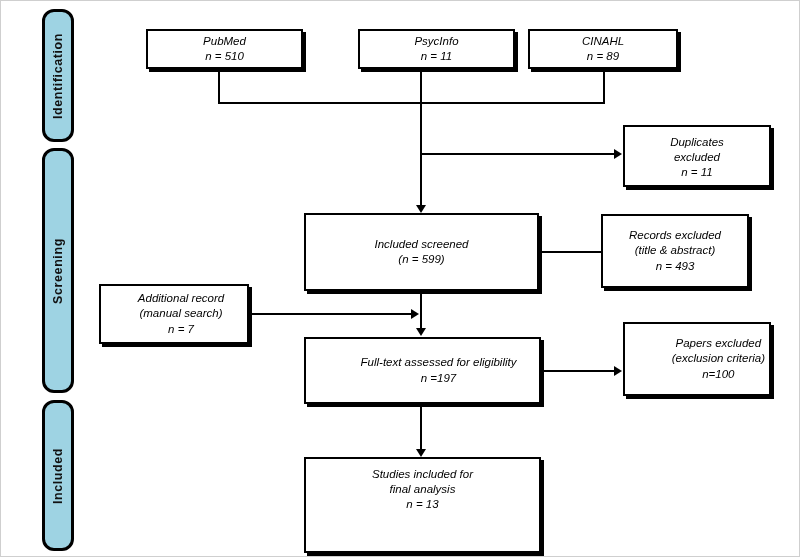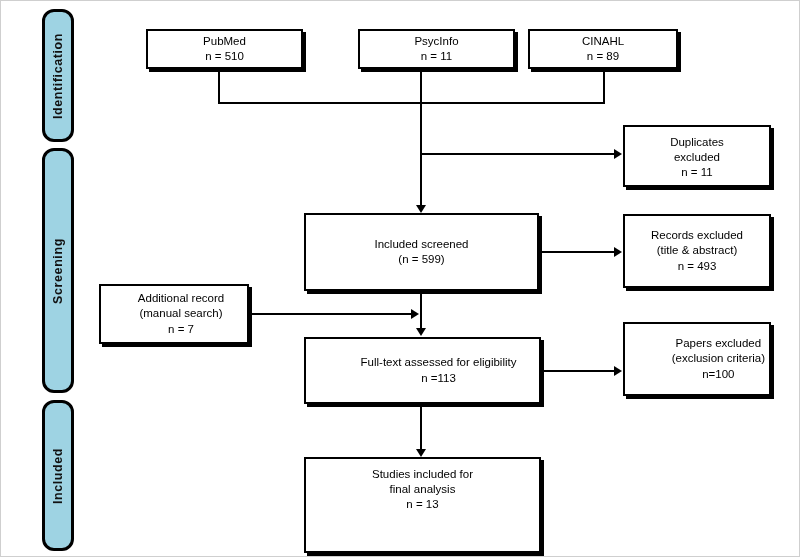--- a/index.html
+++ b/index.html
@@ -49,20 +49,21 @@
     display: flex;
     align-items: center;
     justify-content: center;
     text-align: center;
   }
   .box .box-text {
     font-size: 11.5px;
     line-height: 1.32;
     color: #000000;
     padding: 0 4px;
+    font-style: italic;
   }
   .box.top-align .box-text {
     align-self: flex-start;
     margin-top: 8px;
   }
   .box-text .ln { display: block; }
   
   .conn {
     position: absolute;
     background: #000000;
@@ -145,21 +146,21 @@
   <div class="box" style="left:303px; top:212px; width:235px; height:78px;">
     <span class="box-text">
       <span class="ln">Included screened</span>
       <span class="ln">(n = 599)</span>
     </span>
   </div>
 
   <div class="conn hline" style="left:538px; top:250px; width:77px;"></div>
   <div class="arrow-right" style="left:613px; top:246px;"></div>
 
-  <div class="box" style="left:622px; top:213px; width:148px; height:74px;justify-content:center;">
+  <div class="box" style="left:600px; top:213px; width:148px; height:74px;justify-content:center;">
     <span class="box-text">
       <span class="ln">Records excluded</span>
       <span class="ln">(title &amp; abstract)</span>
       <span class="ln">n = 493</span>
     </span>
   </div>
 
   <div class="conn vline" style="left:419px; top:290px; height:38px;"></div>
   <div class="arrow-down" style="left:415px; top:327px;"></div>
 
@@ -170,21 +171,21 @@
       <span class="ln">n = 7</span>
     </span>
   </div>
 
   <div class="conn hline" style="left:248px; top:312px; width:164px;"></div>
   <div class="arrow-right" style="left:410px; top:308px;"></div>
 
   <div class="box" style="left:303px; top:336px; width:237px; height:67px;padding-left:32px;">
     <span class="box-text">
       <span class="ln">Full-text assessed for eligibility</span>
-      <span class="ln">n =113</span>
+      <span class="ln">n =197</span>
     </span>
   </div>
 
   <div class="conn hline" style="left:540px; top:369px; width:75px;"></div>
   <div class="arrow-right" style="left:613px; top:365px;"></div>
 
   <div class="box" style="left:622px; top:321px; width:148px; height:74px;justify-content:flex-end;">
     <span class="box-text">
       <span class="ln">Papers excluded</span>
       <span class="ln">(exclusion criteria)</span>

